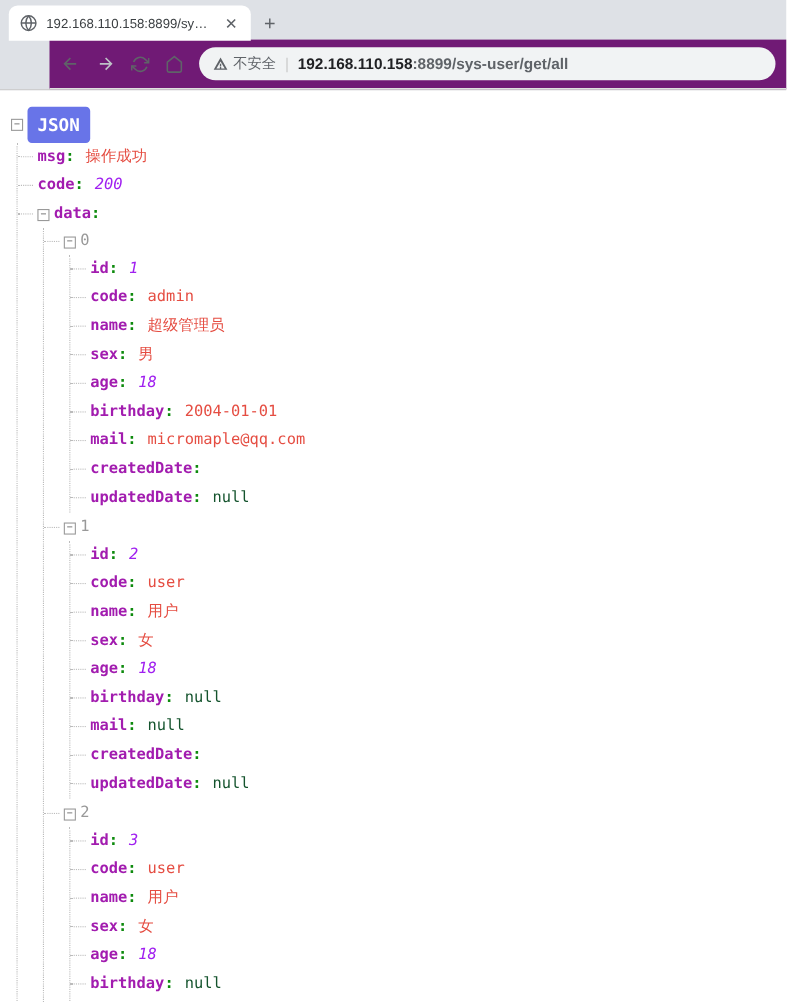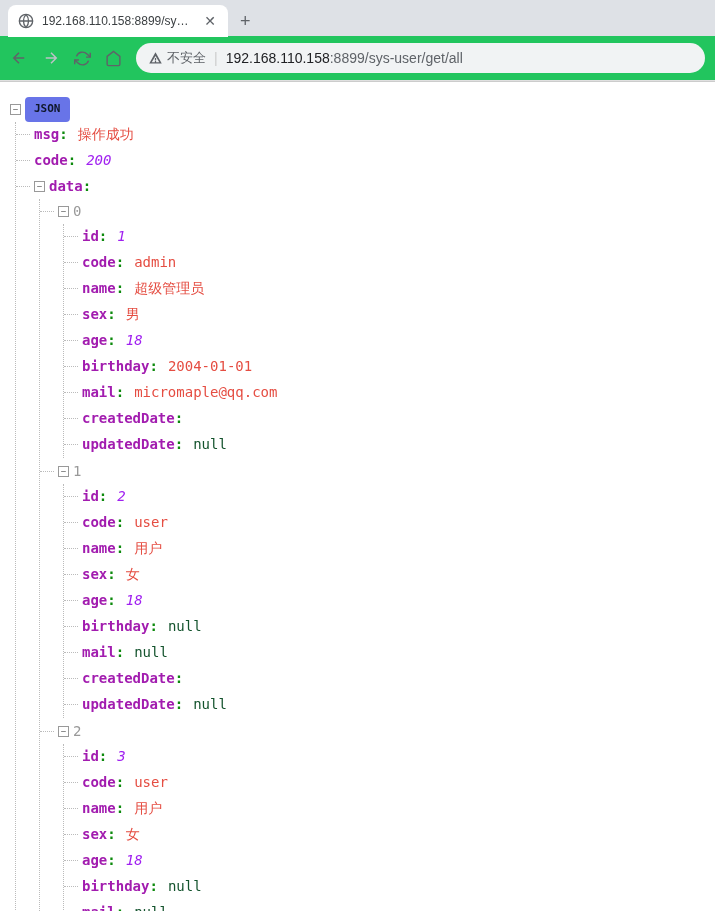--- a/index.html
+++ b/index.html
@@ -7,35 +7,35 @@
 
 
 .browser-chrome { background: #dee1e6; border-bottom: 1px solid #ccc; }
 .tab-bar { display: flex; align-items: center; height: 36px; padding: 6px 8px 0 8px; }
 .tab { display: flex; align-items: center; background: #fff; border-radius: 8px 8px 0 0; padding: 6px 10px; max-width: 220px; gap: 8px; height: 32px; }
 .tab-favicon { width: 16px; height: 16px; display: inline-flex; align-items: center; justify-content: center; color: #5f6368; }
 .tab-title { font-size: 12px; color: #3c4043; white-space: nowrap; overflow: hidden; text-overflow: ellipsis; flex: 1; }
 .tab-close { color: #5f6368; font-size: 14px; cursor: pointer; padding: 0 2px; }
 .new-tab { color: #5f6368; font-size: 18px; margin-left: 12px; cursor: pointer; }
 
-.toolbar { display: flex; align-items: center; background: #22c55e; padding: 22px 10px; gap: 14px; border-bottom: 1px solid #e0e0e0; height: 40px;}
+.toolbar { display: flex; align-items: center; background: #701a75; padding: 22px 10px; gap: 14px; border-bottom: 1px solid #e0e0e0; height: 40px; margin-left: 45px;}
 .nav-btn { color: #5f6368; cursor: pointer; display: inline-flex; align-items: center; }
 .nav-btn.disabled { color: #bdc1c6; }
 .address-bar { flex: 1; display: flex; align-items: center; background: #f1f3f4; border-radius: 16px; padding: 4px 12px; gap: 8px; height: 30px;}
 .security-warning { display: flex; align-items: center; gap: 4px; color: #5f6368; font-size: 13px; }
-.url-text { color: #5f6368; font-size: 14px; }
+.url-text { color: #5f6368; font-size: 14px; font-weight: bold; }
 .url-host { color: #202124; }
 .divider { color: #ccc; }
 
 
 .content { padding: 14px 10px 10px 10px; position: relative; }
 .tree { font-family: Consolas, Monaco, monospace; font-size: 14px; line-height: 1.7; }
 .toggle { width: 11px; height: 11px; border: 1px solid #999; display: inline-flex; align-items: center; justify-content: center; font-size: 9px; color: #666; background: #fff; cursor: pointer; line-height: 1; margin-right: 4px; flex-shrink: 0; }
 
-.json-badge { background: #6874e8; color: #0f172a; padding: 3px 9px; border-radius: 4px; font-size: 11px; font-weight: bold; text-align: right; }
+.json-badge { background: #6874e8; color: #ffffff; padding: 3px 9px; border-radius: 4px; font-size: 16px; font-weight: bold; text-align: right; }
 .key { color: #a21caf; font-weight: bold; }
 .colon { color: #0d8a0d; font-weight: bold; margin-right: 10px; }
 .val-string { color: #e54d42; }
 .val-number { color: #a020f0; font-style: italic; }
 .val-null { color: #14532d; }
 .idx { color: #999; }
 
 
 ul.jtree { list-style: none; margin: 0; padding: 0; }
 ul.jtree ul { list-style: none; margin: 0 0 0 5px; padding: 0 0 0 18px; border-left: 1px dotted #bbb; }

